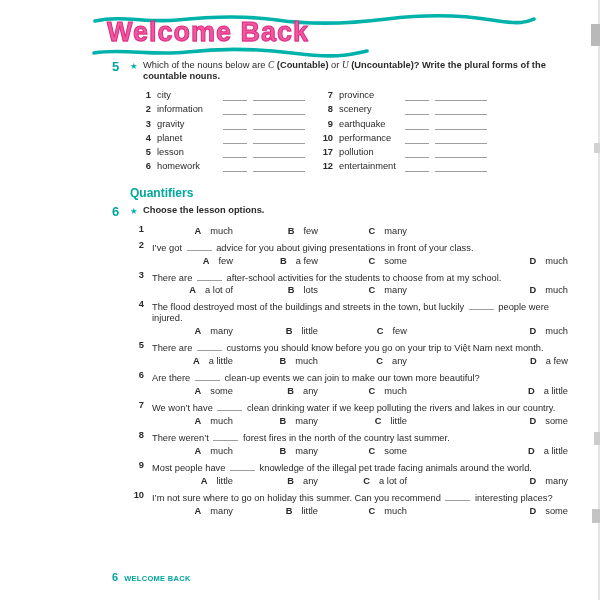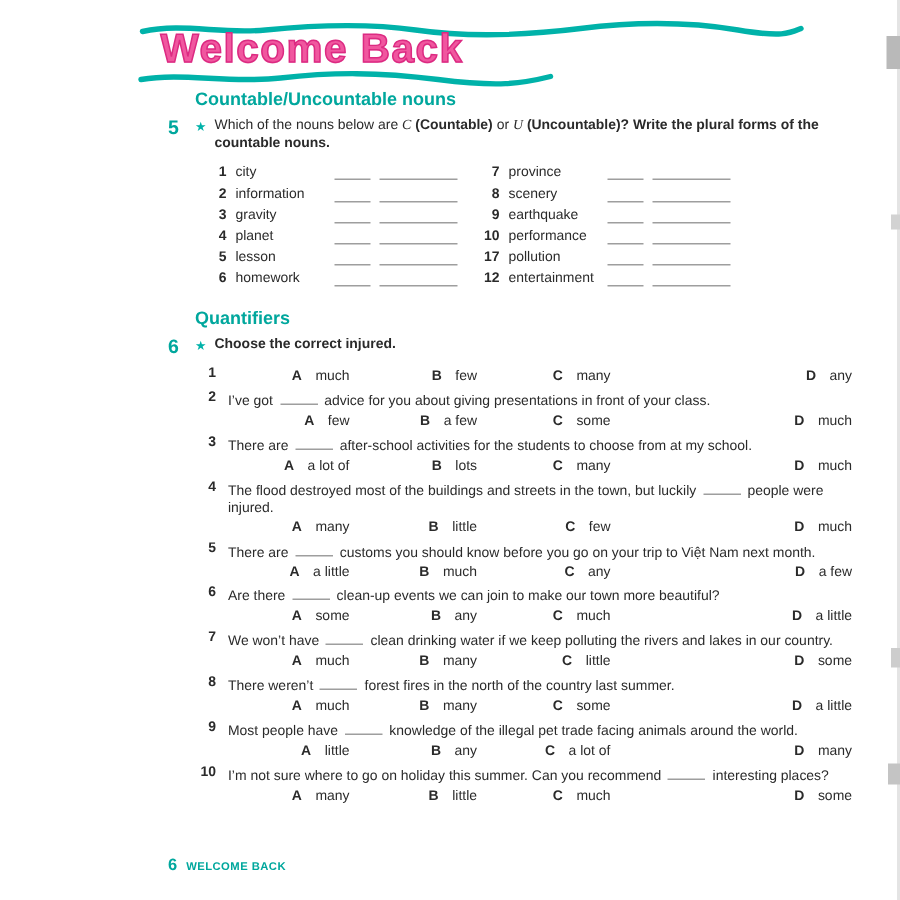--- a/index.html
+++ b/index.html
@@ -84,21 +84,20 @@
       <path d="M3 8 C 30 2, 55 10, 85 7 S 150 2, 185 7 S 255 11, 295 6 S 370 2, 400 7 S 435 9, 442 6" stroke="#00b2a9" stroke-width="3.6" fill="none" stroke-linecap="round"></path>
     </svg>
     <div class="title">Welcome Back</div>
     <svg class="wave wave-bottom" width="278" height="12" viewBox="0 0 278 12">
       <path d="M2 7 C 30 2, 60 10, 95 6 S 160 2, 200 7 S 255 10, 275 5" stroke="#00b2a9" stroke-width="3.6" fill="none" stroke-linecap="round"></path>
     </svg>
   </header>
 
   <main class="content">
 
-    <h2 class="section-heading">Countable/Uncountable nouns</h2>
 
     <div class="ex-head">
       <span class="ex-num">5</span>
       <span class="star">★</span>
       <span class="instr"><span>Which of the nouns below are </span><i class="clabel">C</i><b> (Countable)</b><span> or </span><i class="clabel">U</i><b> (Uncountable)? Write the plural forms of the countable nouns.</b></span>
     </div>
 
     <div class="noun-grid">
       <div id="nouns-col-left">
           <div class="noun-row">
@@ -176,32 +175,31 @@
             <span class="blank"></span>
           </div>
         </div>
     </div>
 
     <h2 class="section-heading quant">Quantifiers</h2>
 
     <div class="ex-head">
       <span class="ex-num">6</span>
       <span class="star">★</span>
-      <span class="instr bold">Choose the correct injured.</span>
+      <span class="instr bold">Choose the lesson options.</span>
     </div>
 
     <div id="questions">
         <div class="question">
           <span class="qnum">1</span>
           <div class="qbody">
             <div class="opts">
               <span class="opt"><b class="olabel">A</b><span class="otext">much</span></span>
               <span class="opt"><b class="olabel">B</b><span class="otext">few</span></span>
               <span class="opt"><b class="olabel">C</b><span class="otext">many</span></span>
-              <span class="opt"><b class="olabel">D</b><span class="otext">any</span></span>
             </div>
           </div>
         </div>
         <div class="question">
           <span class="qnum">2</span>
           <div class="qbody">
             <p class="qtext">I’ve got <span class="blank qblank"></span> advice for you about giving presentations in front of your class.</p>
             <div class="opts">
               <span class="opt"><b class="olabel">A</b><span class="otext">few</span></span>
               <span class="opt"><b class="olabel">B</b><span class="otext">a few</span></span>

